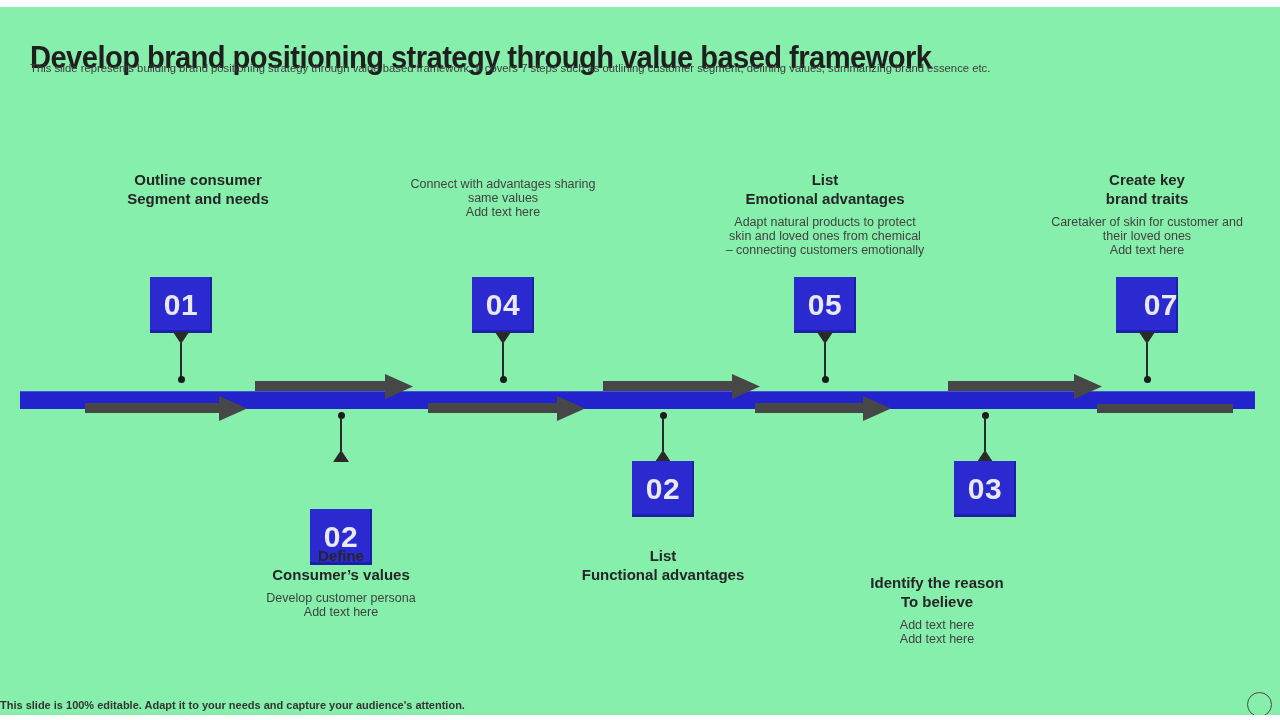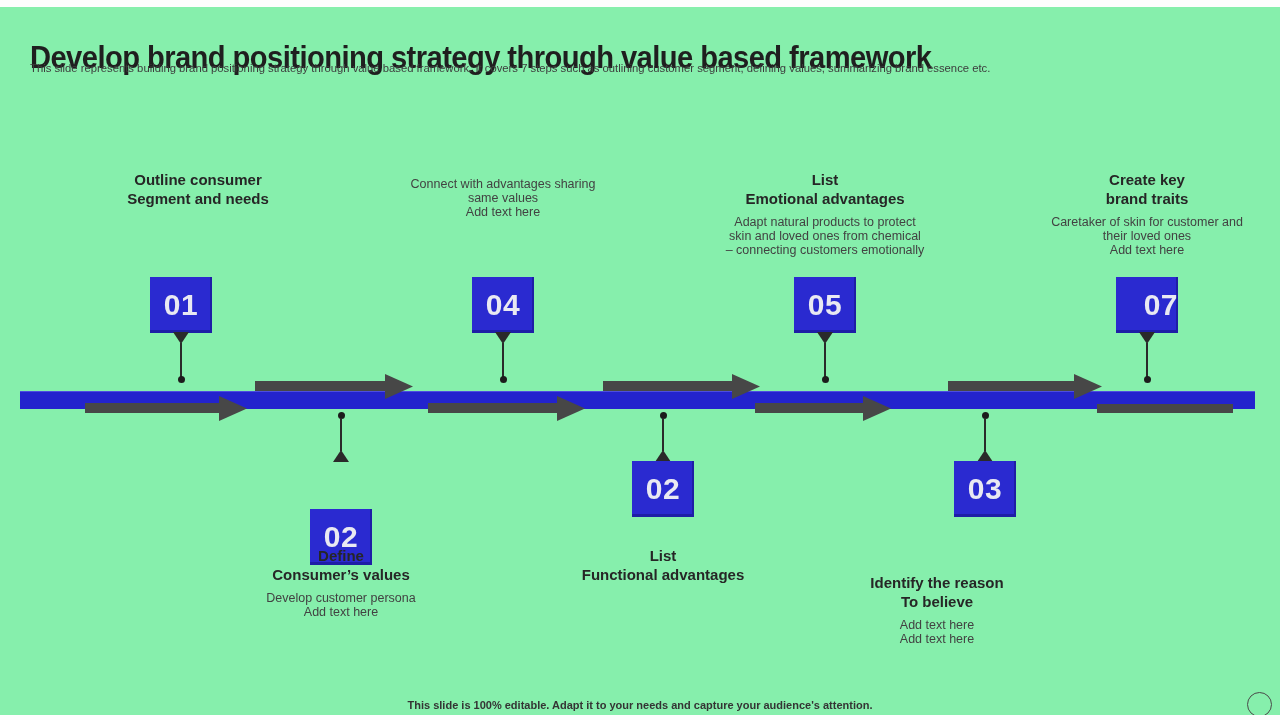--- a/index.html
+++ b/index.html
@@ -38,21 +38,21 @@
   .tail{position:absolute;width:16px;height:12px;background:#2a2a2a;}
   .tail.down{clip-path:polygon(0 0,100% 0,50% 100%);top:332px;}
   .tail.up{clip-path:polygon(50% 0,0 100%,100% 100%);top:450px;}
 
   .step-txt{position:absolute;width:300px;text-align:center;}
   .step-txt.toprow{top:170px;}
   .step-txt.botrow{top:546px;}
   .step-heading{font-size:15px;font-weight:700;color:#262626;line-height:19px;white-space:pre-line;}
   .step-desc{margin-top:7px;font-size:12.5px;color:#424242;line-height:14px;white-space:pre-line;}
 
-  .footer{position:absolute;left:0;right:0;top:699px;text-align:center;
+  .footer{position:absolute;left:0;right:0;top:699px;
           font-size:11px;font-weight:700;color:#343434;}
   .corner-circle{position:absolute;left:1247px;top:692px;width:25px;height:25px;
                  border:1.5px solid #4a4a4a;border-radius:50%;box-sizing:border-box;background:transparent;}
 </style>
 </head>
 <body>
 
 <div class="slide">
   <div class="edge-strip edge-top"></div>
 

